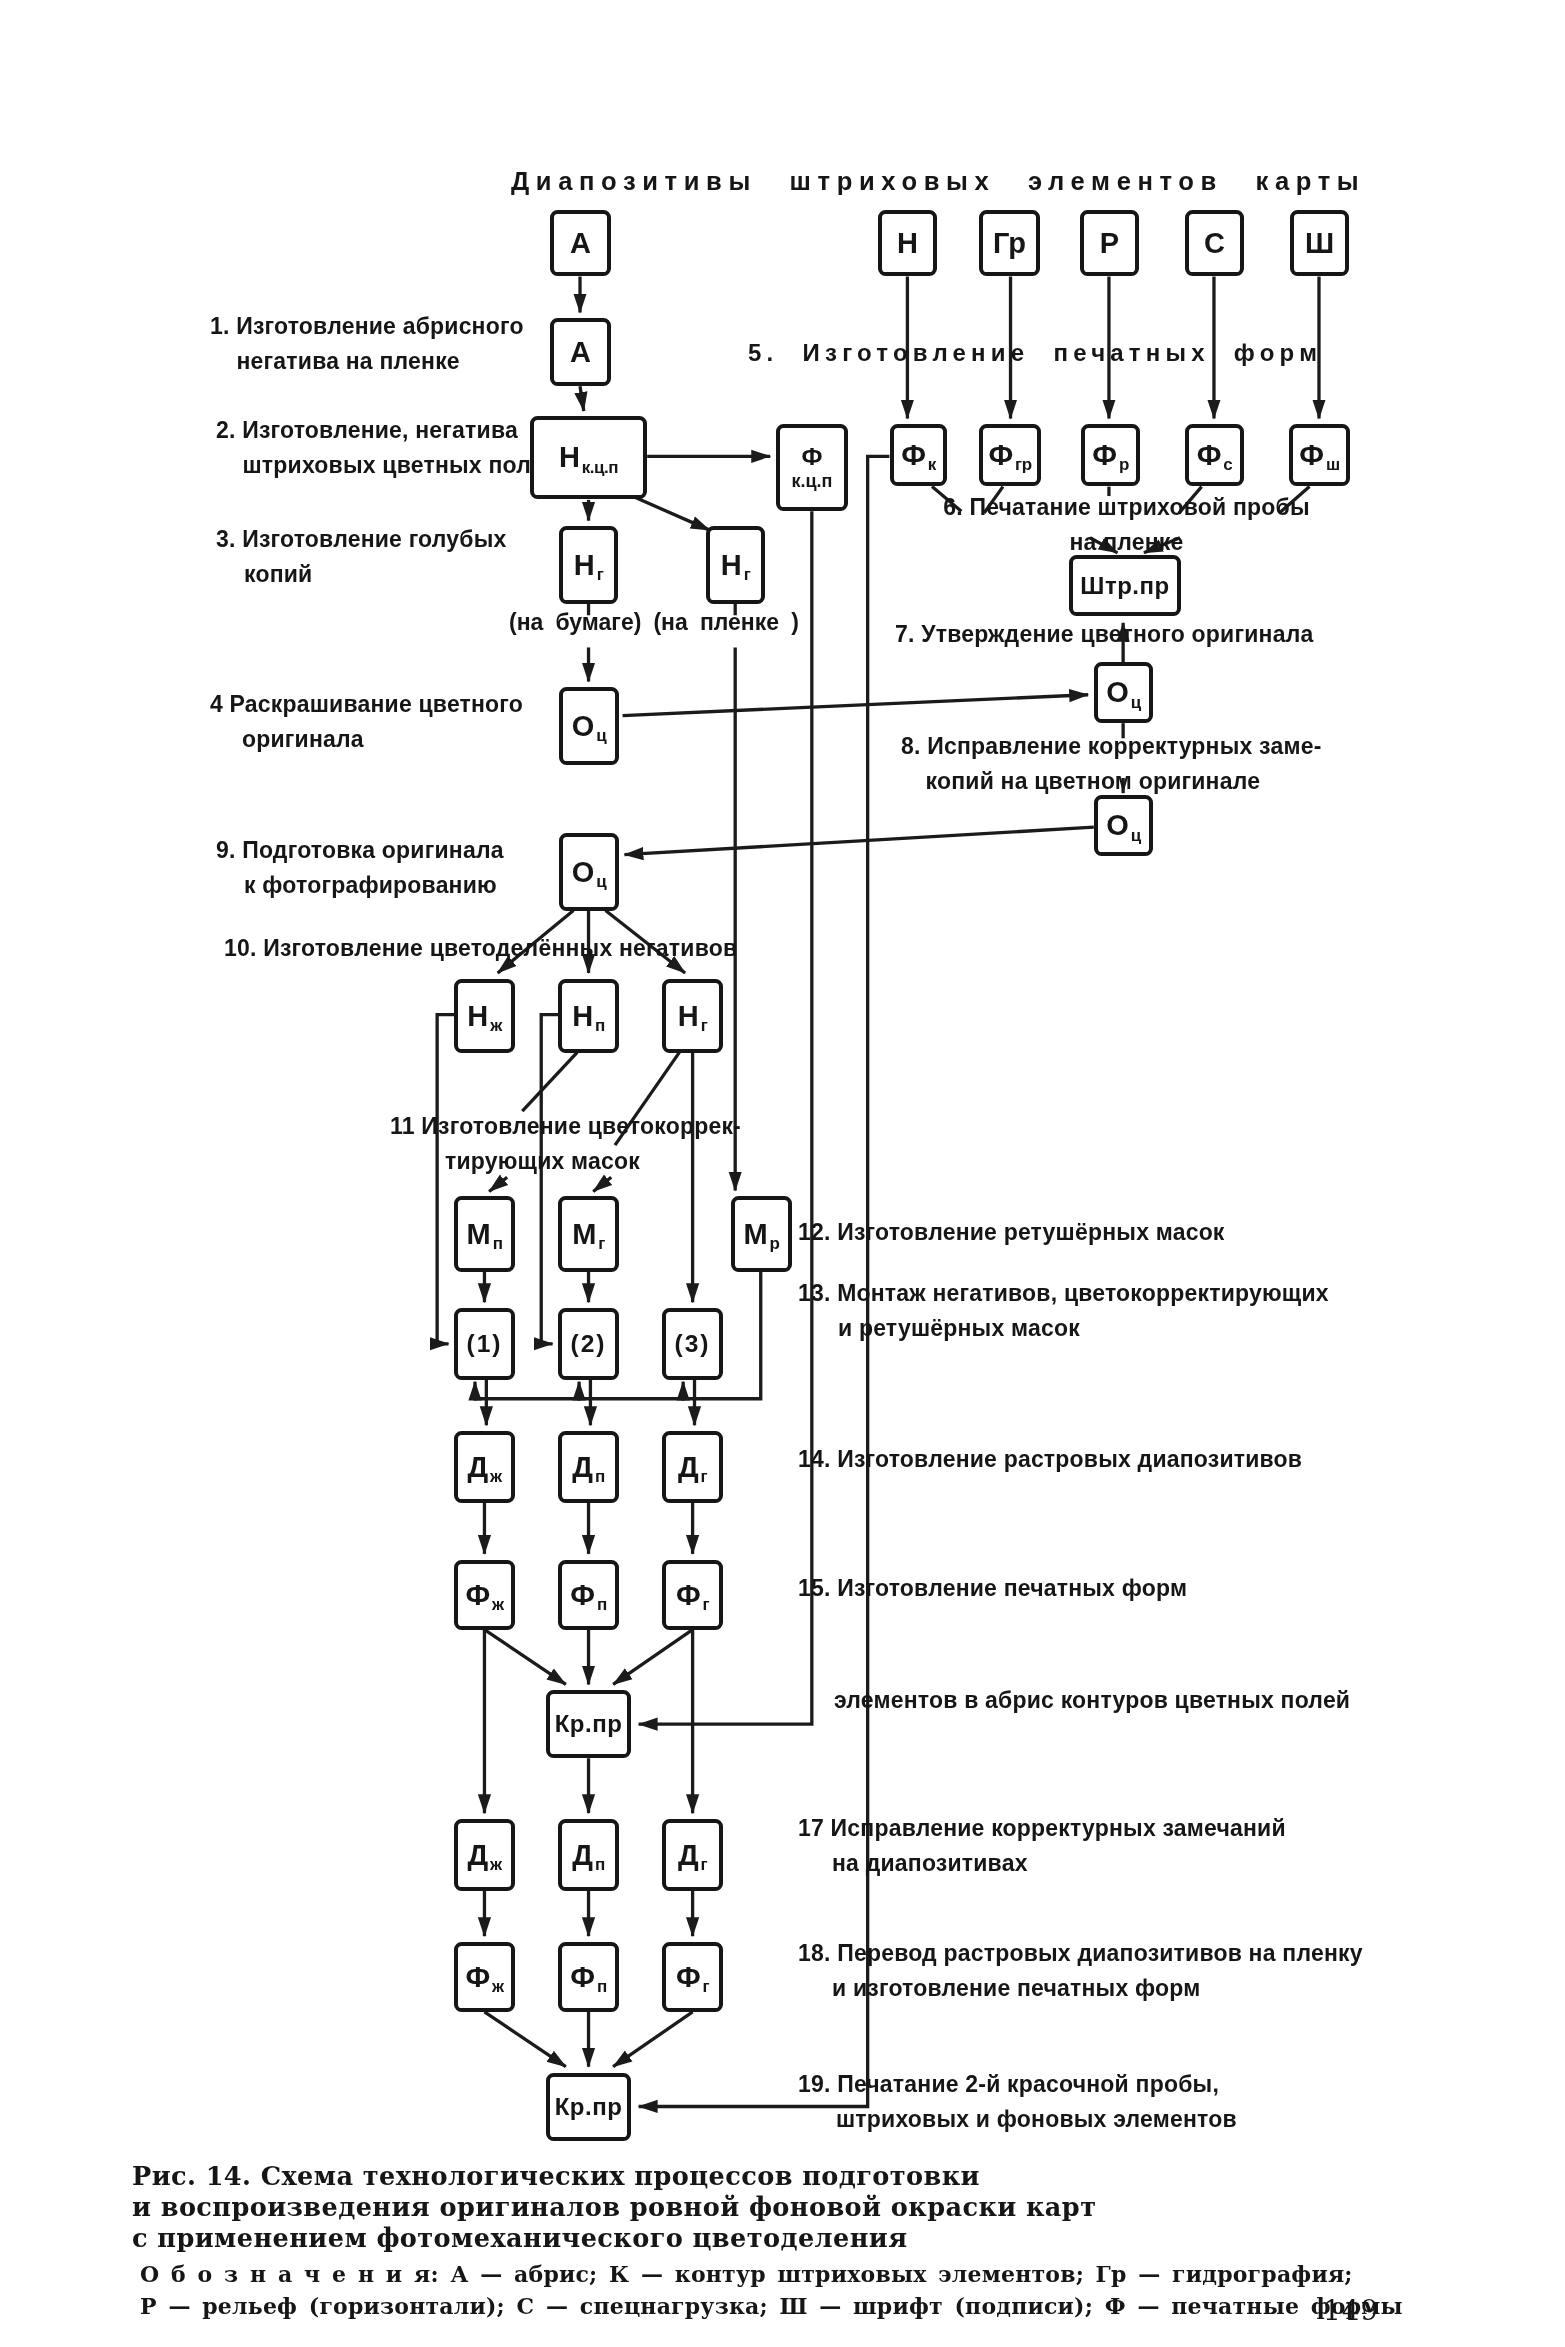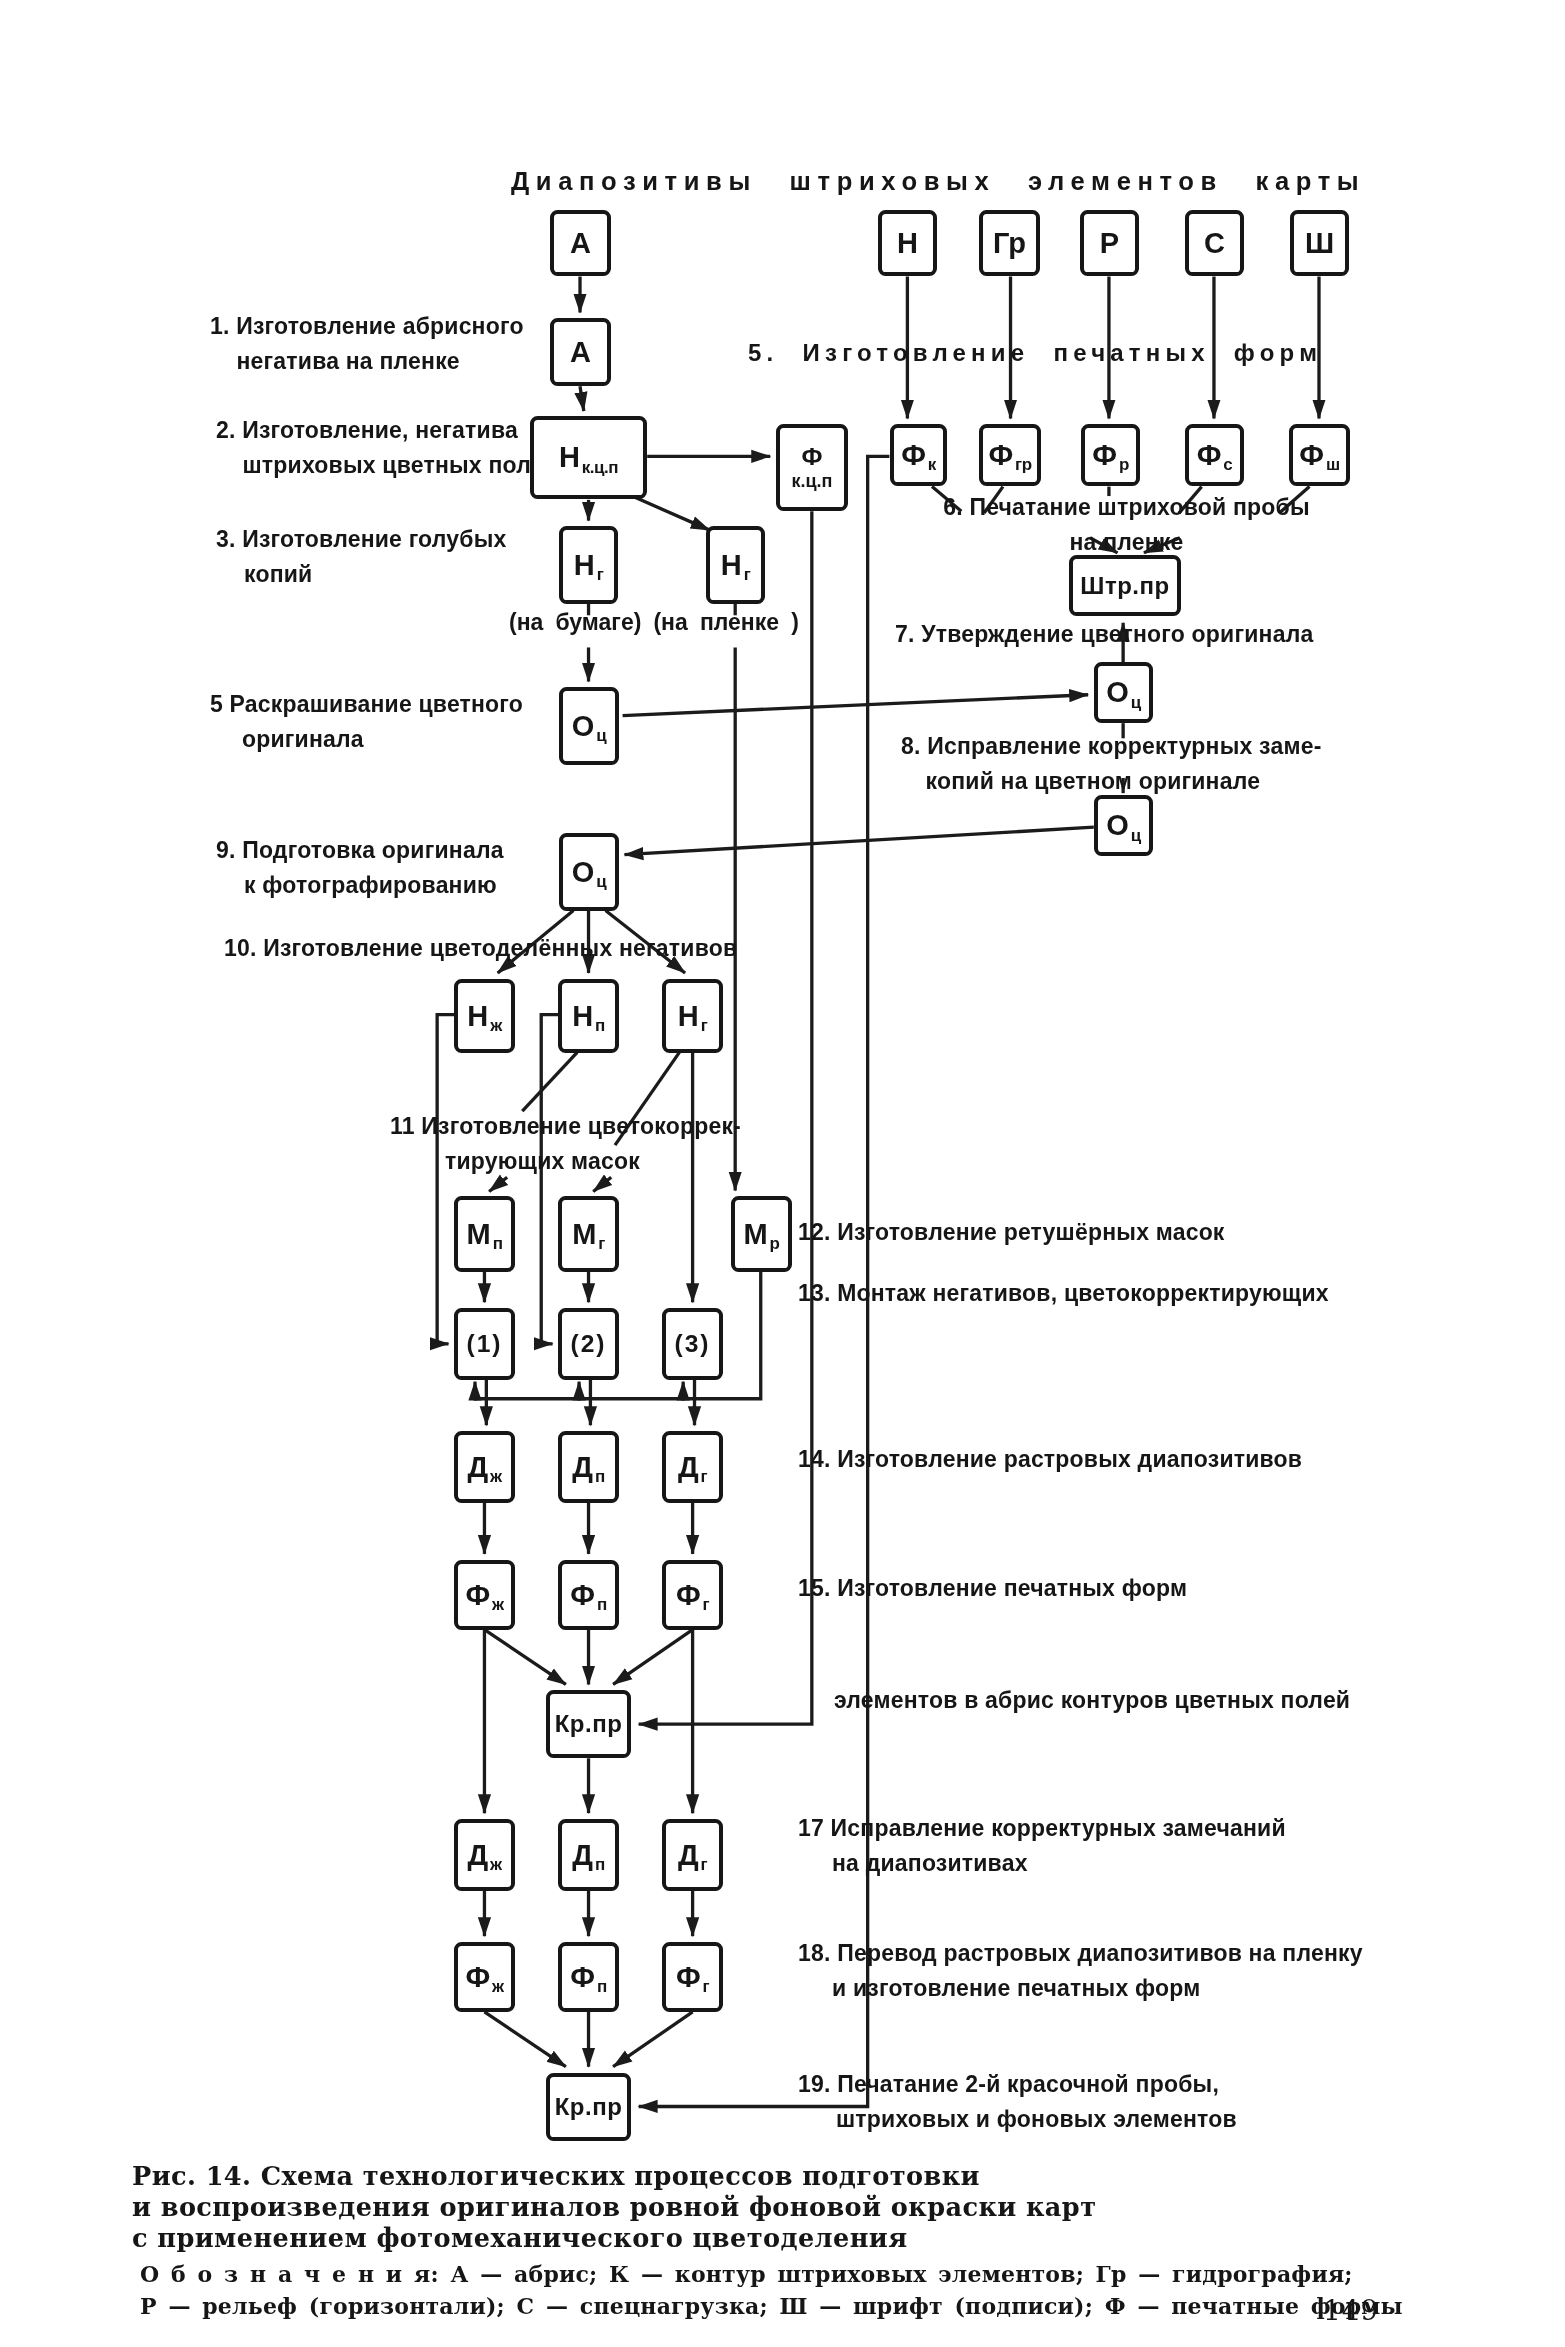--- a/index.html
+++ b/index.html
@@ -281,21 +281,21 @@
         <div class="ln" style="padding-left: 26.5px;">штриховых цветных полей</div>
       </div>
       <div class="txt step" style="left: 216px; top: 522px;">
         <div class="ln">3. Изготовление голубых</div>
         <div class="ln" style="padding-left: 28px;">копий</div>
       </div>
       <div class="txt small-label" style="left: 509px; top: 609px;">
         <div class="ln">(на бумаге) (на  пленке )</div>
       </div>
       <div class="txt step" style="left: 210px; top: 687px;">
-        <div class="ln">5  Раскрашивание цветного</div>
+        <div class="ln">4  Раскрашивание цветного</div>
         <div class="ln" style="padding-left: 32px;">оригинала</div>
       </div>
       <div class="txt spaced5" style="left: 748px; top: 339px;">
         <div class="ln">5. Изготовление  печатных  форм</div>
       </div>
       <div class="txt step center" style="left: 937px; top: 490px; width: 379px;">
         <div class="ln">6. Печатание штриховой пробы</div>
         <div class="ln">на  пленке</div>
       </div>
       <div class="txt step" style="left: 895px; top: 617px;">
@@ -314,20 +314,21 @@
       </div>
       <div class="txt step" style="left: 390px; top: 1109px;">
         <div class="ln">11  Изготовление  цветокоррек-</div>
         <div class="ln" style="padding-left: 55px;">тирующих  масок</div>
       </div>
       <div class="txt step" style="left: 798px; top: 1215px;">
         <div class="ln">12. Изготовление  ретушёрных  масок</div>
       </div>
       <div class="txt step" style="left: 798px; top: 1276px;">
         <div class="ln">13. Монтаж  негативов, цветокорректирующих</div>
+        <div class="ln" style="padding-left: 40px;">и ретушёрных  масок</div>
       </div>
       <div class="txt step" style="left: 798px; top: 1442px;">
         <div class="ln">14. Изготовление  растровых  диапозитивов</div>
       </div>
       <div class="txt step" style="left: 798px; top: 1571px;">
         <div class="ln">15. Изготовление  печатных  форм</div>
       </div>
       <div class="txt step" style="left: 796px; top: 1683px;">
         <div class="ln" style="padding-left: 38px;">элементов  в  абрис  контуров  цветных  полей</div>
       </div>

